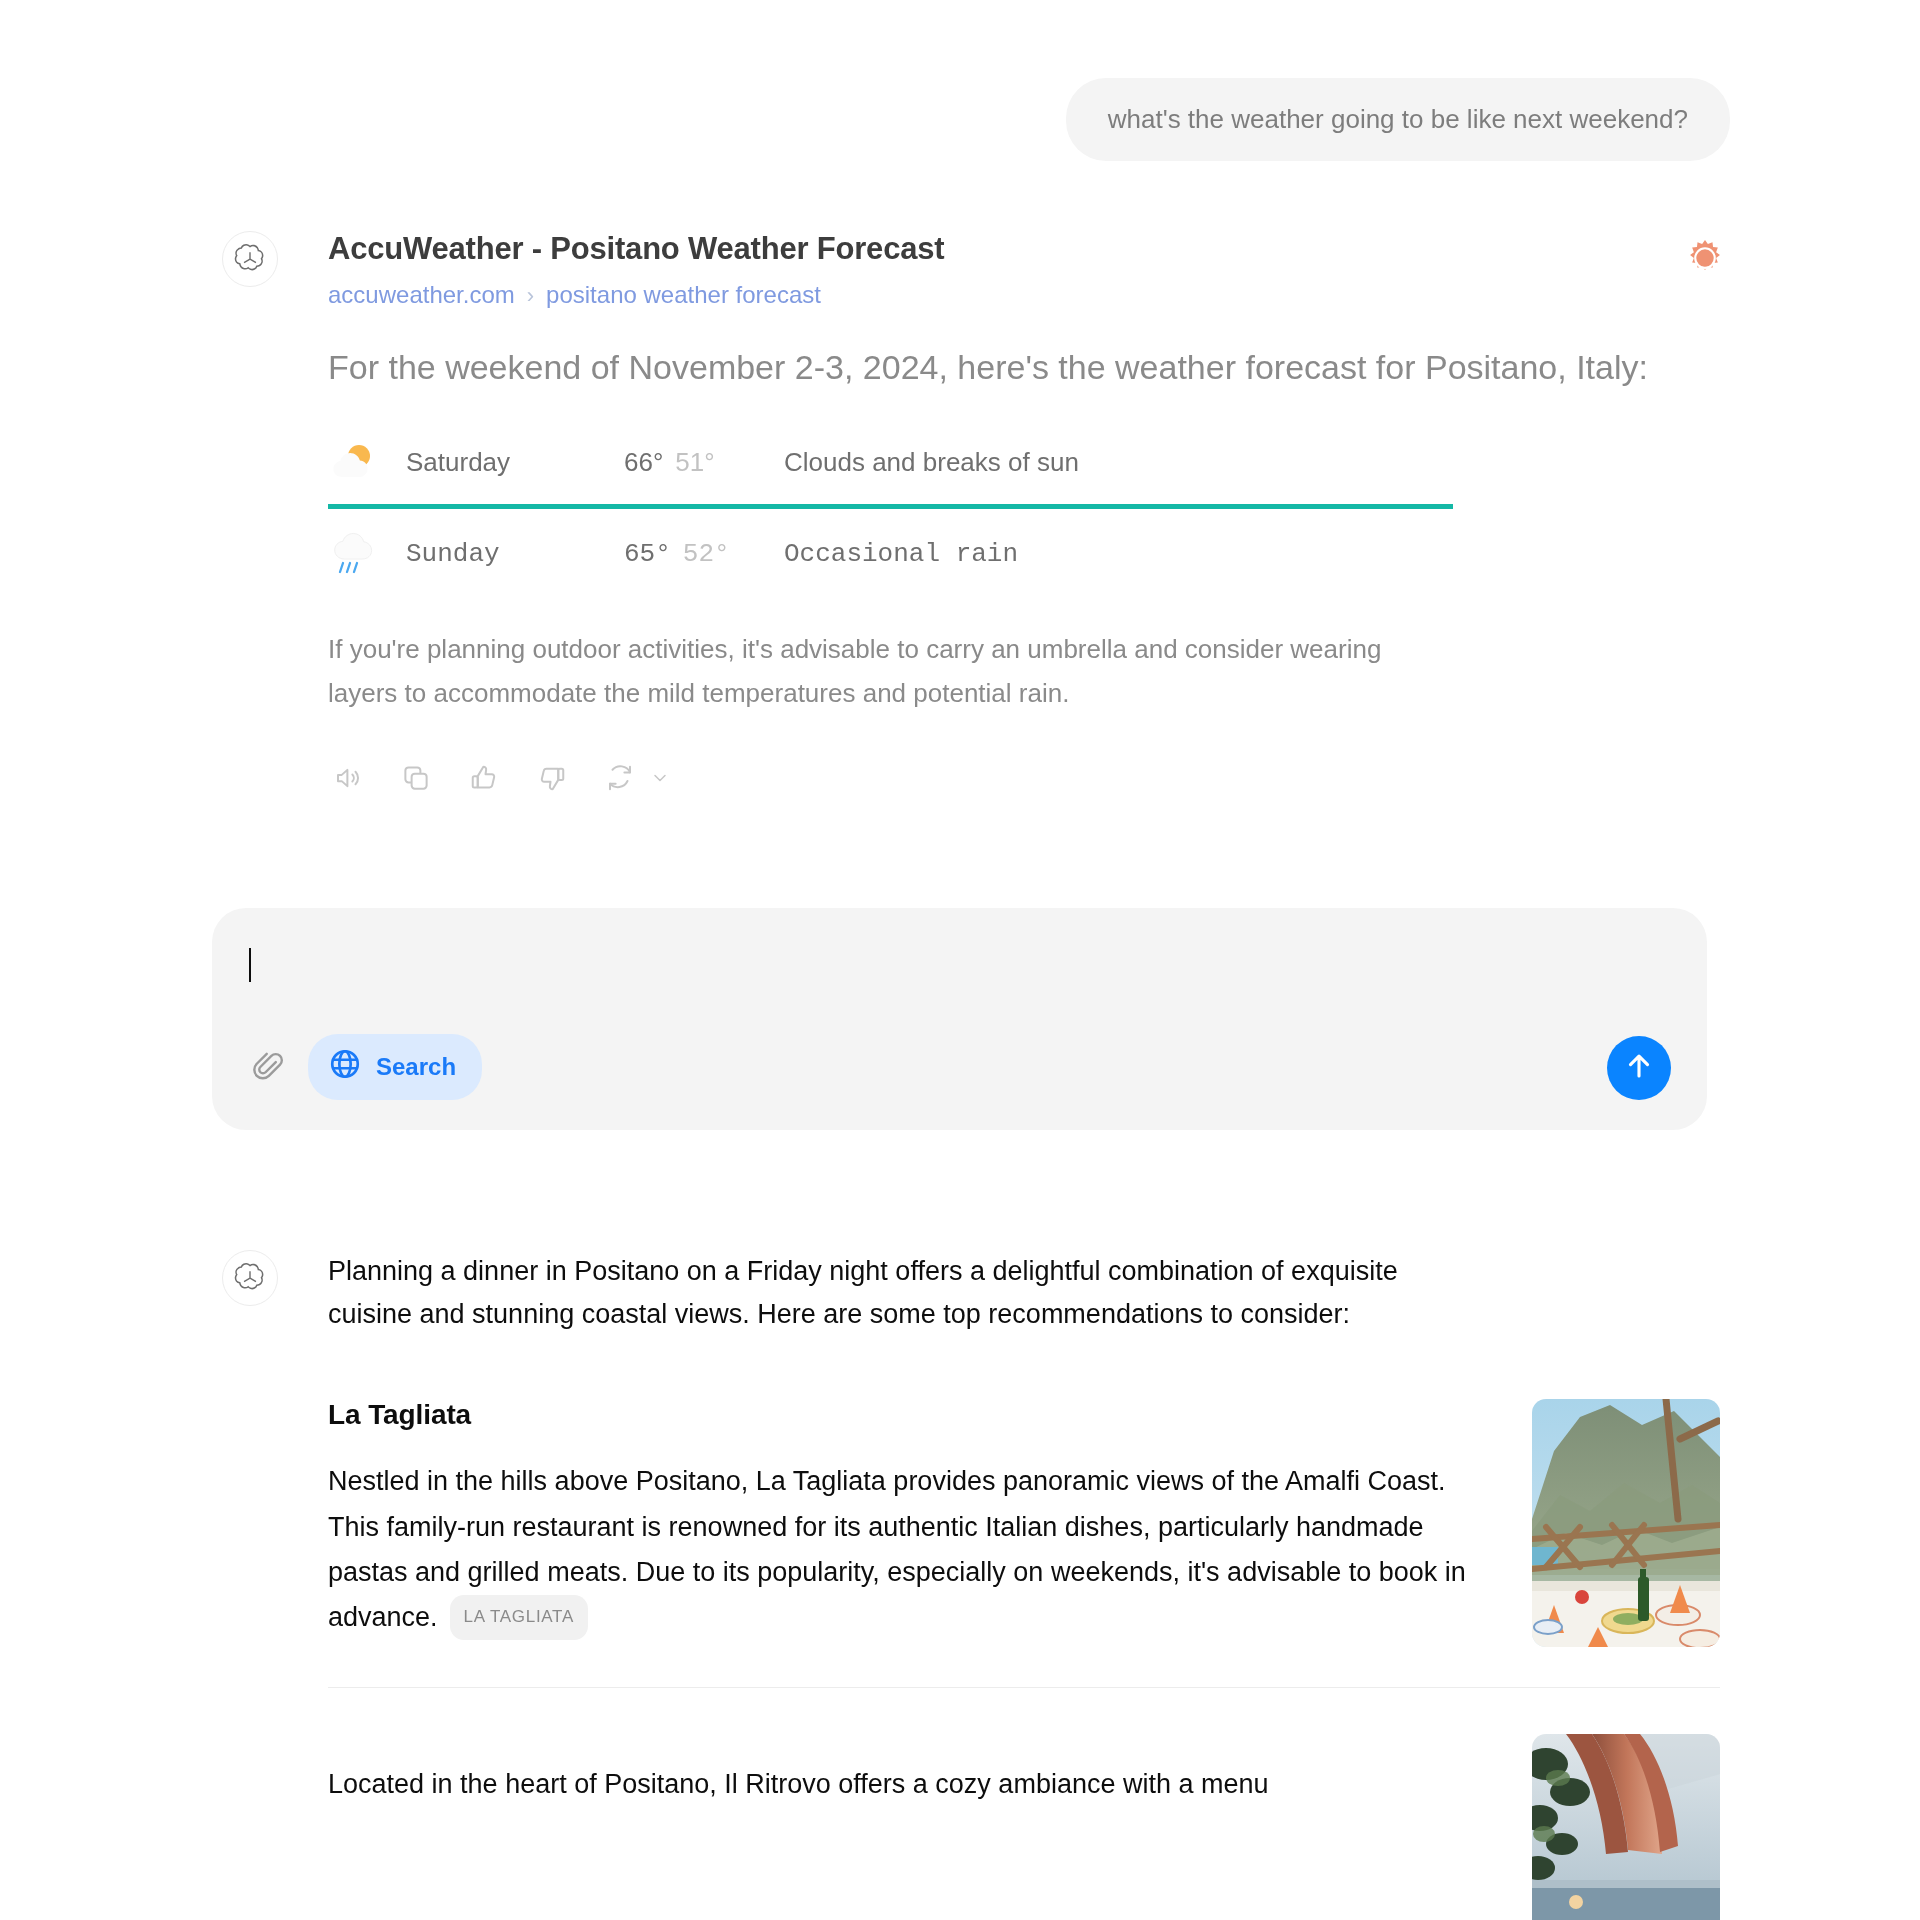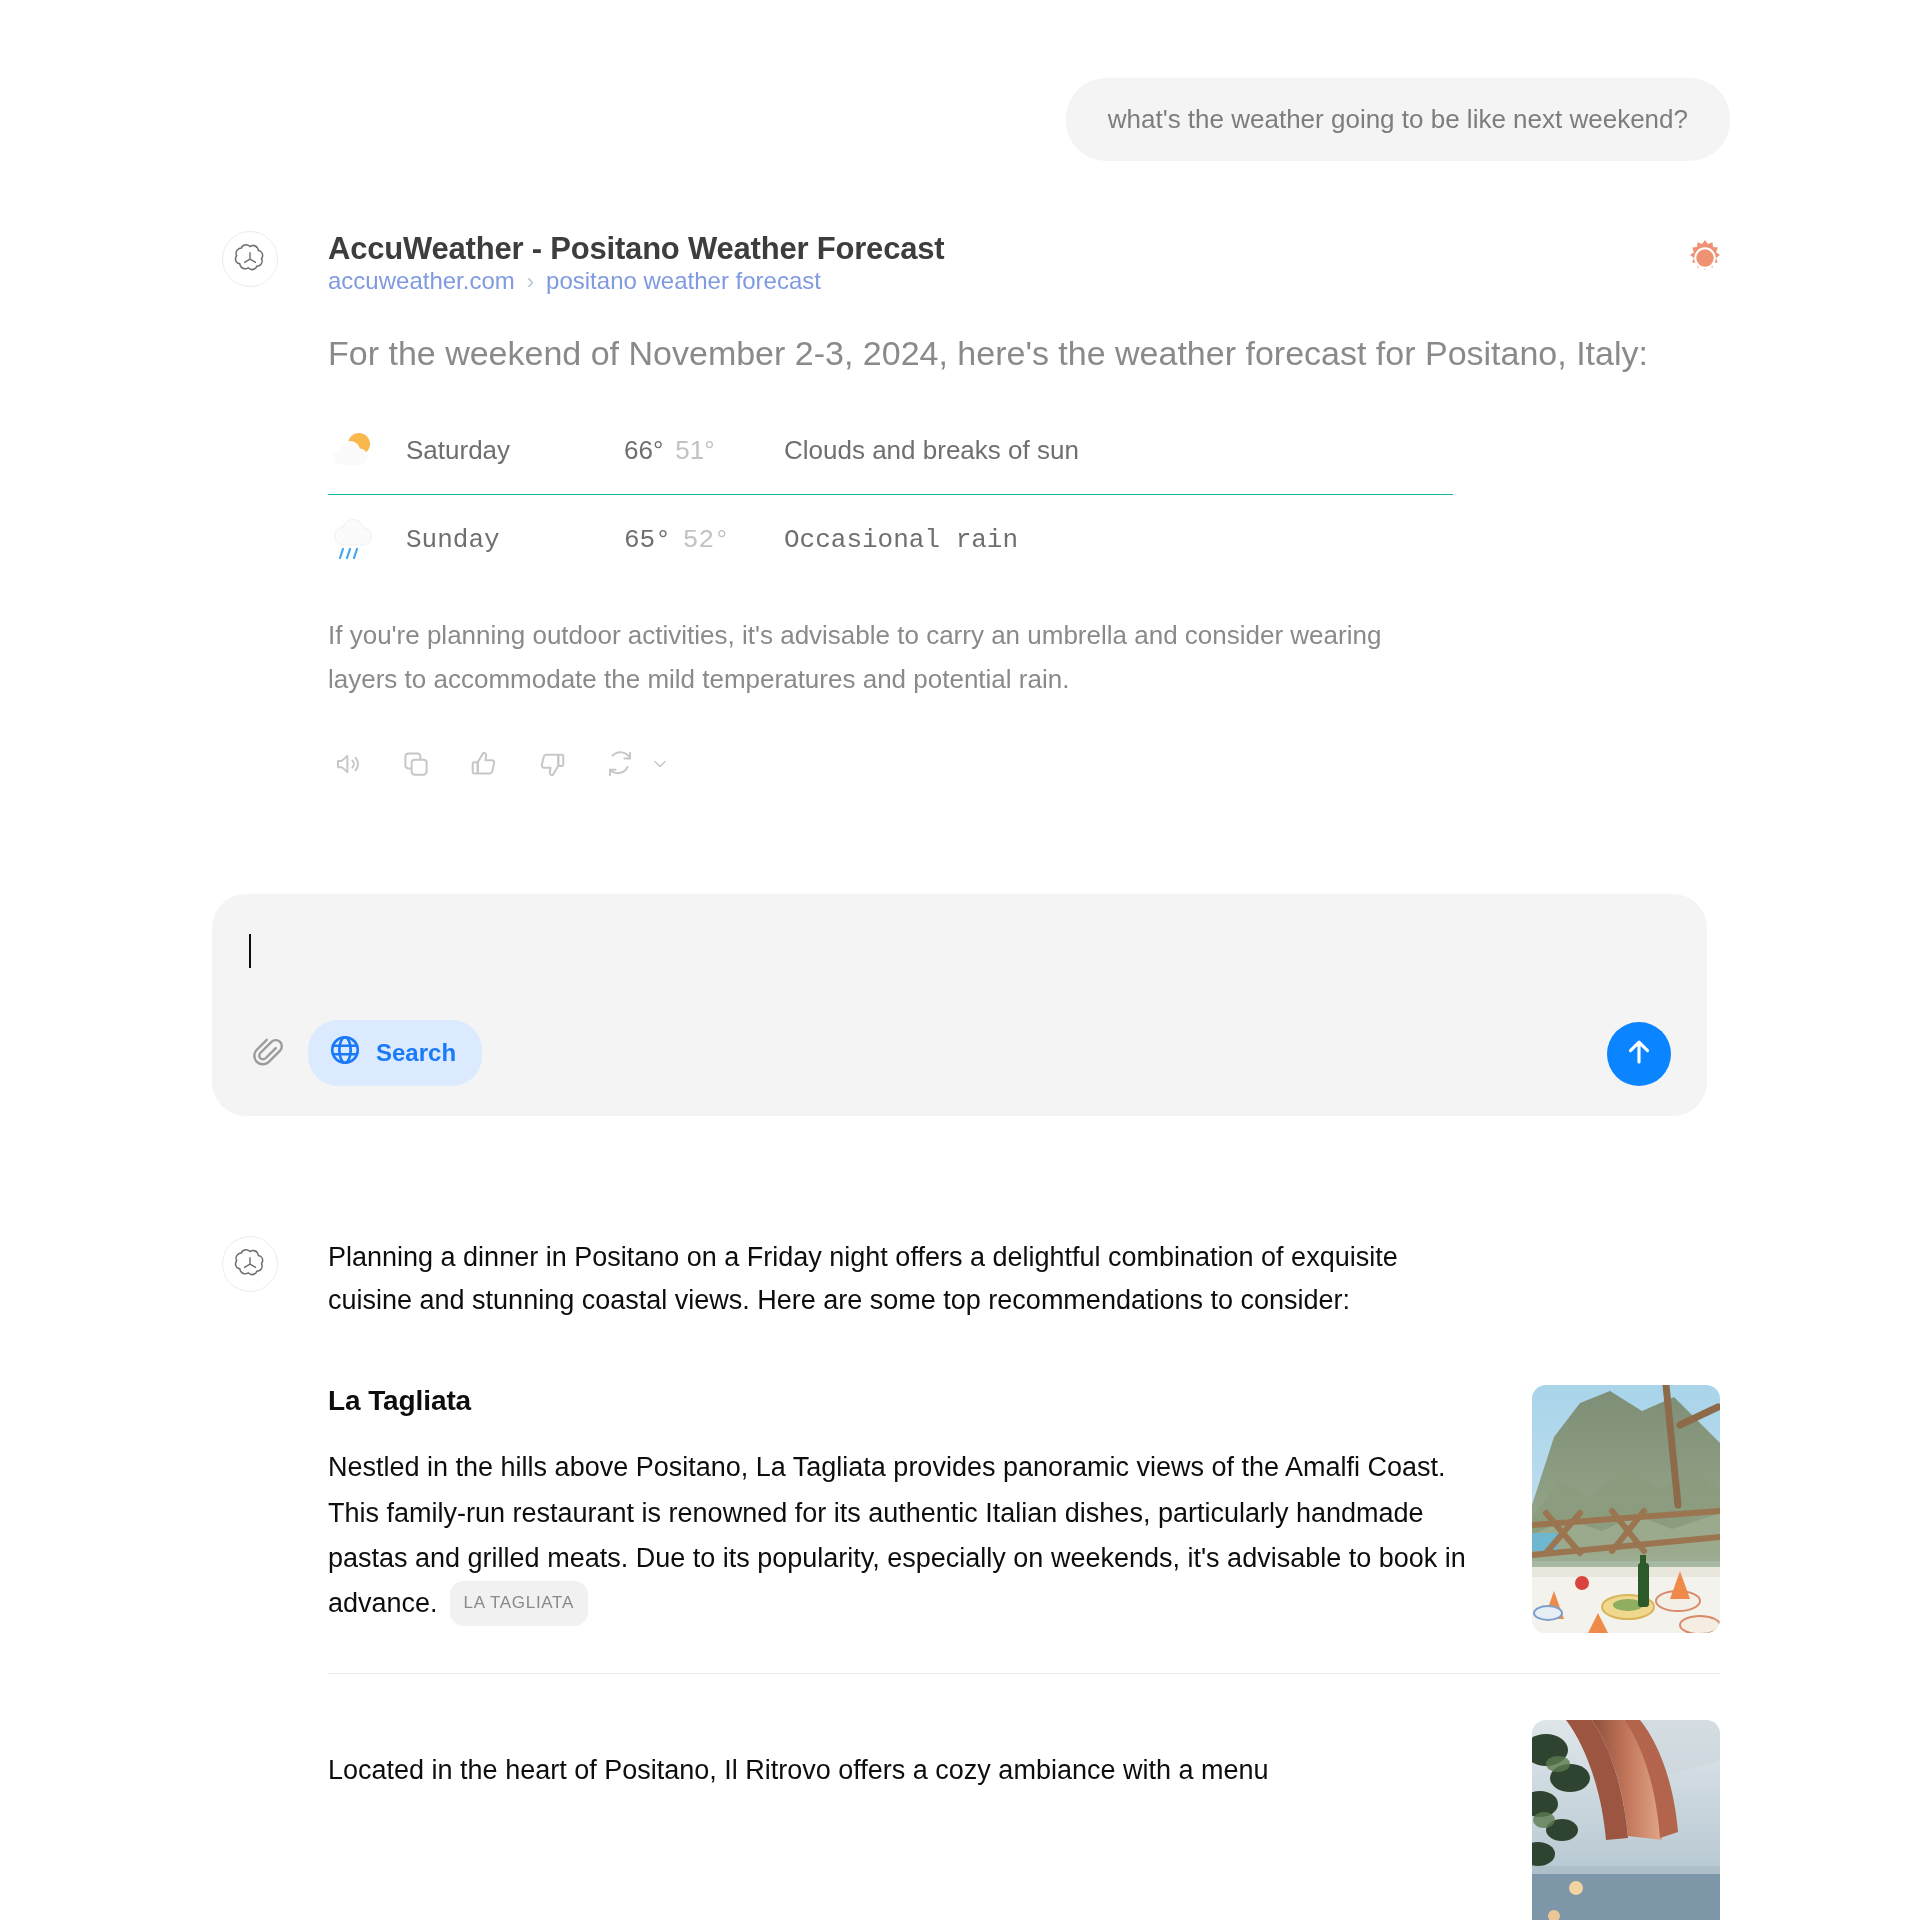--- a/index.html
+++ b/index.html
@@ -41,39 +41,40 @@
   .result-head { display: flex; align-items: flex-start; justify-content: space-between; }
   .result-title {
     font-size: 31px;
     font-weight: 700;
     color: #3d3d3d;
     letter-spacing: -0.2px;
     text-align: center;
   }
   .sun-badge { margin-top: 6px; margin-right: 2px; }
   .breadcrumb {
+    margin-top: 14px;
     font-size: 24px;
     color: #7f9ae0;
     display: flex; align-items: flex-end; gap: 12px;
   }
   .breadcrumb .sep { color: #b9c4da; font-size: 22px; }
 
   .lead-text {
     margin-top: 34px;
     font-size: 34px;
     color: #8a8a8a;
     line-height: 1.45;
   }
 
   
   .wx-table { margin-top: 28px; width: 1125px; }
   .wx-row {
     display: flex; align-items: center;
     height: 89px;
-    border-bottom: 1px solid #14b8a6;
+    border-bottom: 5px solid #14b8a6;
   }
   .wx-row:last-child { border-bottom: none; font-family: Liberation Mono, monospace; }
   .wx-icon { width: 78px; display: flex; align-items: center; }
   .wx-day { width: 218px; font-size: 26px; color: #6f6f6f; }
   .wx-temps { width: 160px; font-size: 26px; white-space: nowrap; }
   .wx-hi { color: #6f6f6f; }
   .wx-lo { color: #c2c2c2; margin-left: 12px; }
   .wx-desc { font-size: 26px; color: #6f6f6f; }
 
   .advice {

